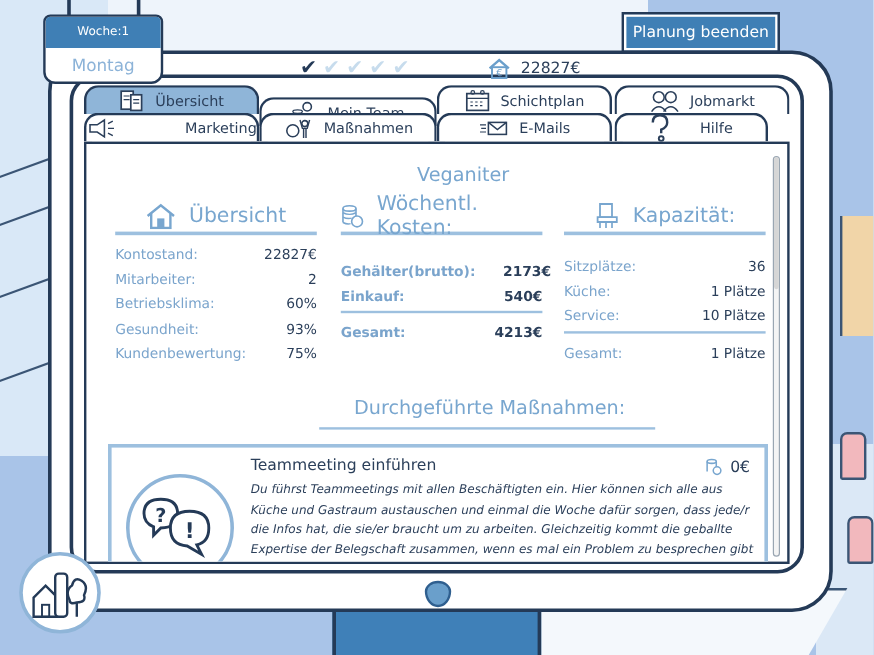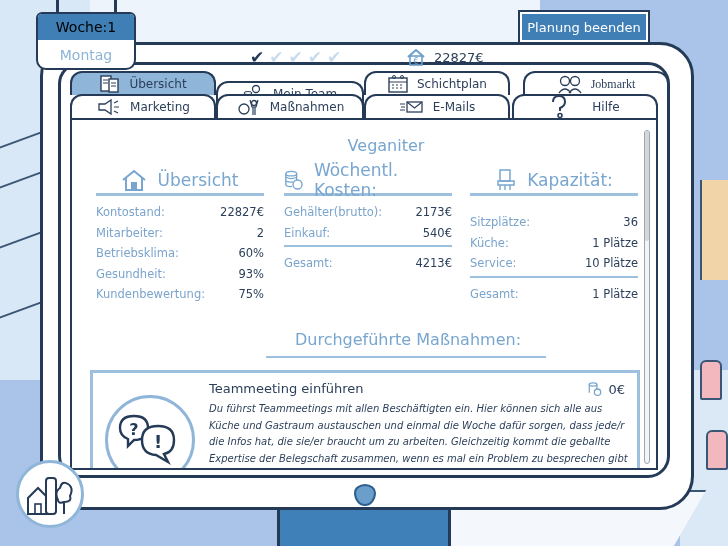--- a/index.html
+++ b/index.html
@@ -27,21 +27,21 @@
   }
   .stand { position: absolute; left: 277px; top: 508px; width: 174px; height: 38px; background: #3f80b8; border-left: 3px solid #243a57; border-right: 3px solid #243a57; }
   .screen-outline {
     position: absolute; left: 58px; top: 62px; width: 612px; height: 416px;
     border: 3px solid #243a57; border-radius: 22px; background: #ffffff;
   }
   .logo-drop { position: absolute; left: 354px; top: 484px; width: 22px; height: 22px; background: #6a9fcb; border-radius: 50% 50% 50% 50% / 40% 40% 60% 60%; border: 2px solid #2f5f8f; }
 
   
   .week-sign { position: absolute; left: 36px; top: 12px; width: 100px; height: 58px; border: 2px solid #243a57; border-radius: 6px 6px 10px 10px; background: #fff; overflow: hidden; }
-  .week-sign .top { height: 26px; background: #3f7fb5; color: #000000; font-size: 14px; text-align: center; line-height: 26px; }
+  .week-sign .top { height: 26px; background: #3f7fb5; color: #ffffff; font-size: 10px; text-align: center; line-height: 26px; }
   .week-sign .bottom { height: 30px; color: #8cb3d8; font-size: 14px; text-align: center; line-height: 30px; }
   .hanger { position: absolute; top: 0; width: 3px; height: 14px; background: #243a57; }
 
   
   .finish-btn { position: absolute; left: 520px; top: 12px; width: 128px; height: 30px; background: #3f7fb5; color: #fff; font-size: 13px; text-align: center; line-height: 28px; border: 2px solid #fff; outline: 2px solid #243a57; cursor: pointer; }
   .finish-btn::after { content: ""; position: absolute; left: 4px; right: 4px; bottom: -5px; height: 2px; background: #243a57; }
 
   
   .checks { position: absolute; left: 250px; top: 48px; display: flex; gap: 5px; }
   .check { font-size: 17px; line-height: 18px; color: #c7dced; font-weight: bold; }
@@ -157,31 +157,31 @@
 <div class="tab" style="left:364px;top:71px;width:146px;">
   <svg width="22" height="20" viewBox="0 0 22 20">
       <rect x="2" y="4" width="18" height="14" fill="none" stroke="#2b3f5a" stroke-width="1.4"></rect>
       <line x1="2" y1="8" x2="20" y2="8" stroke="#2b3f5a"></line>
       <circle cx="7" cy="3" r="1.5" fill="none" stroke="#2b3f5a"></circle>
       <circle cx="15" cy="3" r="1.5" fill="none" stroke="#2b3f5a"></circle>
       <path d="M5 11h2M9 11h2M13 11h2M5 14h2M9 14h2M13 14h2" stroke="#2b3f5a"></path>
     </svg>
   <span>Schichtplan</span>
 </div>
-<div class="tab" style="left:523px;top:71px;width:146px;font-family:Liberation Serif, serif;">
+<div class="tab" style="left:512px;top:71px;width:146px;">
   <svg width="26" height="20" viewBox="0 0 26 20">
       <circle cx="8" cy="7" r="4.5" fill="none" stroke="#2b3f5a" stroke-width="1.3"></circle>
       <circle cx="18" cy="7" r="4.5" fill="none" stroke="#2b3f5a" stroke-width="1.3"></circle>
       <path d="M2 19 Q8 11 14 19" fill="none" stroke="#2b3f5a" stroke-width="1.3"></path>
       <path d="M12 19 Q18 11 24 19" fill="none" stroke="#2b3f5a" stroke-width="1.3"></path>
     </svg>
   <span>Jobmarkt</span>
 </div>
 
-<div class="tab" style="left:70px;top:94px;width:146px;">
+<div class="tab" style="left:70px;top:94px;width:146px;justify-content:space-between;">
   <svg width="26" height="18" viewBox="0 0 26 18">
       <path d="M3 6 L9 6 L15 2 L15 16 L9 12 L3 12 Z" fill="none" stroke="#2b3f5a" stroke-width="1.3"></path>
       <path d="M18 5 L22 3 M18 9 L23 9 M18 13 L22 15" stroke="#2b3f5a" stroke-width="1.2"></path>
     </svg>
   <span>Marketing</span>
 </div>
 <div class="tab" style="left:216px;top:94px;width:148px;">
   <svg width="26" height="18" viewBox="0 0 26 18">
       <circle cx="8" cy="11" r="5" fill="none" stroke="#2b3f5a" stroke-width="1.3"></circle>
       <circle cx="18" cy="5" r="2.5" fill="none" stroke="#2b3f5a" stroke-width="1.3"></circle>
@@ -190,21 +190,21 @@
   <span>Maßnahmen</span>
 </div>
 <div class="tab" style="left:364px;top:94px;width:146px;">
   <svg width="26" height="18" viewBox="0 0 26 18">
       <rect x="8" y="4" width="15" height="10" fill="none" stroke="#2b3f5a" stroke-width="1.3"></rect>
       <path d="M8 4 L15.5 10 L23 4" fill="none" stroke="#2b3f5a" stroke-width="1.2"></path>
       <path d="M1 6h5M2 9h4M1 12h5" stroke="#2b3f5a"></path>
     </svg>
   <span>E-Mails</span>
 </div>
-<div class="tab" style="left:512px;top:94px;width:146px;gap:24px;">
+<div class="tab" style="left:512px;top:94px;width:128px;gap:24px;">
   <svg width="18" height="24" viewBox="0 0 18 24">
       <path d="M3 7 Q3 1 9 1 Q15 1 15 7 Q15 11 10 13 L10 16" fill="none" stroke="#2b3f5a" stroke-width="2"></path>
       <circle cx="10" cy="20.5" r="2" fill="none" stroke="#2b3f5a" stroke-width="1.6"></circle>
     </svg>
   <span>Hilfe</span>
 </div>
 
 <div class="content">
   <div class="rest-title">Veganiter</div>
 
@@ -244,21 +244,21 @@
   <div class="col" style="left:212px;width:168px;">
     <div class="col-title">
       <svg width="22" height="24" viewBox="0 0 22 24">
           <ellipse cx="8" cy="5" rx="6" ry="2.5" fill="none" stroke="#78a6cf" stroke-width="1.5"></ellipse>
           <path d="M2 5 V18 M14 5 V12" stroke="#78a6cf" stroke-width="1.5"></path>
           <path d="M2 9 Q8 12 14 9 M2 13 Q6 15 10 14 M2 18 Q6 20 9 19" fill="none" stroke="#78a6cf" stroke-width="1.3"></path>
           <circle cx="15" cy="17" r="5" fill="none" stroke="#78a6cf" stroke-width="1.5"></circle>
         </svg>
       <span>Wöchentl. Kosten:</span>
     </div>
-    <div style="margin-top:6px;">
+    <div style="margin-top:20px;font-weight:bold;">
       <div class="row">
           <span class="lbl">Gehälter(brutto):</span>
           <span class="val">2173€</span>
         </div>
       <div class="row">
           <span class="lbl">Einkauf:</span>
           <span class="val">540€</span>
         </div>
       <div class="row row-sep" style="height:28px;">
           <span class="lbl">Gesamt:</span>

